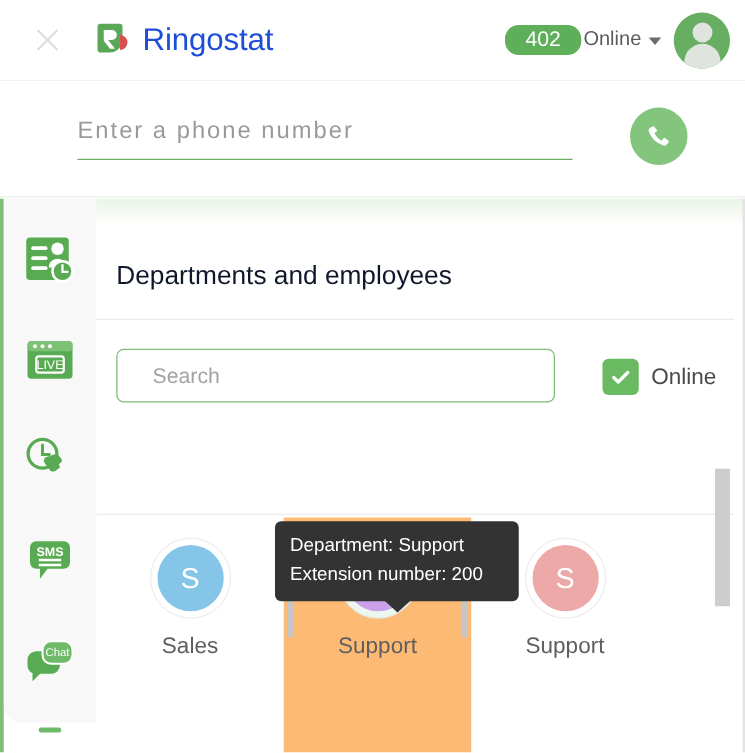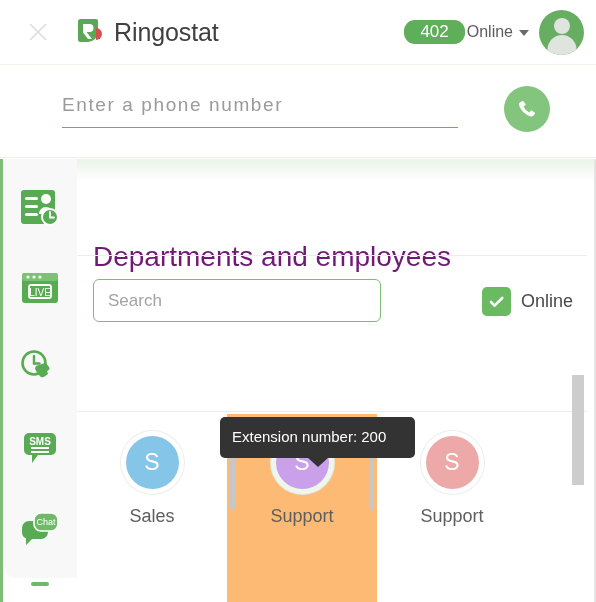--- a/index.html
+++ b/index.html
@@ -31,21 +31,21 @@
   .close-btn svg { display: block; }
   .brand {
     display: flex; align-items: center; gap: 9px;
     margin-left: 18px;
   }
   .logo-mark {
     width: 29px; height: 29px;
     position: relative; display: block;
   }
   .brand-name {
-    font-size: 25px; color: #404040; font-weight: 400;
+    font-size: 25px; color: #1d4ed8; font-weight: 400;
     letter-spacing: -0.1px;
   }
   .header-right {
     margin-left: auto; margin-right: 12px;
     display: flex; align-items: center; gap: 10px;
   }
   .status-block {
     display: flex; flex-direction: row; align-items: center; gap: 2px;
   }
   .ext-badge {
@@ -157,39 +157,39 @@
     width: 519px; height: 443px;
     background: #ffffff;
   }
   .content-topfade {
     position: absolute; left: 0; top: 0;
     width: 519px; height: 22px;
     background: linear-gradient(to bottom, #eaf4e7 0%, #ffffff 100%);
   }
   .panel-title {
     position: absolute; left: 16px; top: 50px;
-    font-size: 28px; color: #701a75; font-weight: 400; margin-top: 32px;
+    font-size: 21px; color: #0f172a; font-weight: 400;
   }
   .title-rule {
     position: absolute; left: 0; top: 96px;
     width: 510px; height: 1px; background: #ececec;
   }
 
   .search-row {
     position: absolute; left: 0; top: 112px;
     width: 519px; height: 64px;
   }
   .search-input {
     position: absolute; left: 16px; top: 8px;
-    width: 288px; height: 43px;
+    width: 351px; height: 43px;
     border: 1px solid #7cbd74; border-radius: 6px;
     outline: none; background: #ffffff;
     font-family: "Liberation Sans", sans-serif;
     font-size: 17px; color: #0c4a6e;
-    padding: 0 14px;
+    padding: 0 28px;
   }
   .search-input::placeholder { color: #a3a3a3; }
   .online-toggle {
     position: absolute; left: 405px; top: 16px;
     display: flex; align-items: center; gap: 10px;
     cursor: pointer;
   }
   .checkbox {
     width: 29px; height: 29px; border-radius: 5px;
     background: #6aba62;
@@ -441,17 +441,18 @@
 
   <div class="right-edge"></div>
 
   <div class="side-icon-extra">
     <svg width="46" height="30" viewBox="0 0 46 30">
       <rect x="14" y="2" width="18" height="4" rx="2" fill="#6fba69"></rect>
     </svg>
   </div>
 
   <div class="tooltip">
+    <div>Department: Support</div>
     <div>Extension number: 200</div>
     <span class="tooltip-arrow"></span>
   </div>
 
 </div>
 
 </body></html>

